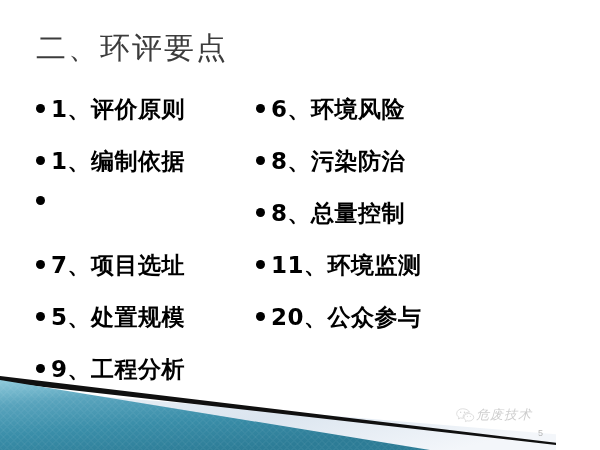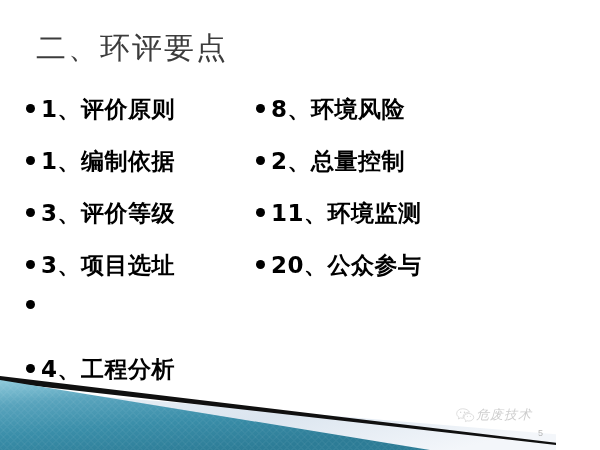--- a/index.html
+++ b/index.html
@@ -33,21 +33,21 @@
     color: #3c3c3c;
     font-weight: 400;
     white-space: nowrap;
   }
 
   
   .bullet-col {
     position: absolute;
     top: 96px;
   }
-  #col-left  { left: 26px; }
+  #col-left  { left: 36px; }
   #col-right { left: 256px; }
 
   .bullet-item {
     display: flex;
     align-items: baseline;
     height: 52px;
     white-space: nowrap;
   }
   .bullet-dot {
     display: inline-block;
@@ -123,43 +123,47 @@
     <div class="bullet-item">
       <span class="bullet-dot"></span>
       <span class="bullet-text">1、评价原则</span>
     </div>
     <div class="bullet-item">
       <span class="bullet-dot"></span>
       <span class="bullet-text">1、编制依据</span>
     </div>
     <div class="bullet-item">
       <span class="bullet-dot"></span>
-      <span class="bullet-text">3、评价等级</span>
-    </div>
-    <div class="bullet-item">
-      <span class="bullet-dot"></span>
-      <span class="bullet-text">3、项目选址</span>
-    </div>
-    <div class="bullet-item">
-      <span class="bullet-dot"></span>
-    </div>
-    <div class="bullet-item">
-      <span class="bullet-dot"></span>
-      <span class="bullet-text">4、工程分析</span>
+    </div>
+    <div class="bullet-item">
+      <span class="bullet-dot"></span>
+      <span class="bullet-text">7、项目选址</span>
+    </div>
+    <div class="bullet-item">
+      <span class="bullet-dot"></span>
+      <span class="bullet-text">5、处置规模</span>
+    </div>
+    <div class="bullet-item">
+      <span class="bullet-dot"></span>
+      <span class="bullet-text">9、工程分析</span>
     </div>
   </div>
 
   <div id="col-right" class="bullet-col">
     <div class="bullet-item">
       <span class="bullet-dot"></span>
-      <span class="bullet-text">8、环境风险</span>
-    </div>
-    <div class="bullet-item">
-      <span class="bullet-dot"></span>
-      <span class="bullet-text">2、总量控制</span>
+      <span class="bullet-text">6、环境风险</span>
+    </div>
+    <div class="bullet-item">
+      <span class="bullet-dot"></span>
+      <span class="bullet-text">8、污染防治</span>
+    </div>
+    <div class="bullet-item">
+      <span class="bullet-dot"></span>
+      <span class="bullet-text">8、总量控制</span>
     </div>
     <div class="bullet-item">
       <span class="bullet-dot"></span>
       <span class="bullet-text">11、环境监测</span>
     </div>
     <div class="bullet-item">
       <span class="bullet-dot"></span>
       <span class="bullet-text">20、公众参与</span>
     </div>
   </div>

